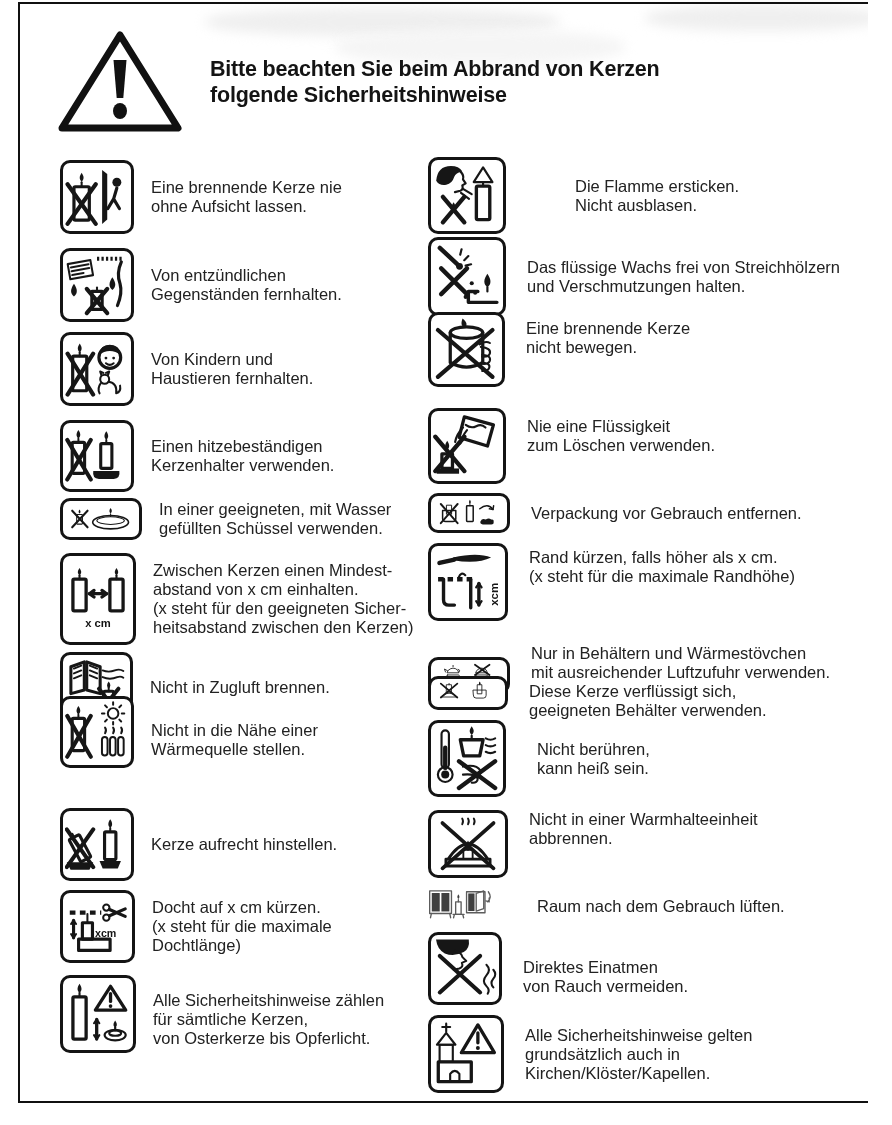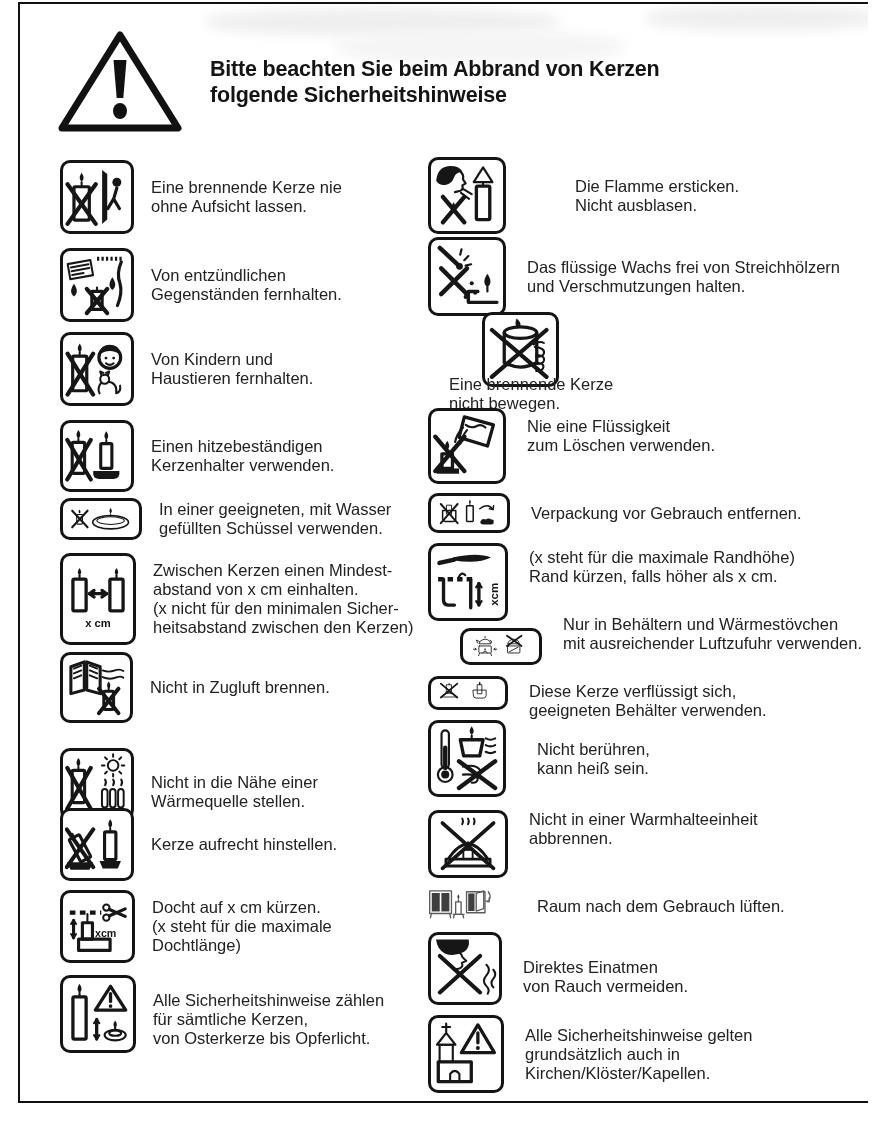--- a/index.html
+++ b/index.html
@@ -164,21 +164,21 @@
             <path d="M22 3c3.4 5 3.4 8 0 11c-3.4 -3 -3.4 -6 0 -11z" class="f"></path>
             <path d="M78 3c3.4 5 3.4 8 0 11c-3.4 -3 -3.4 -6 0 -11z" class="f"></path>
             <line x1="37" y1="42" x2="63" y2="42" class="s"></line>
             <path d="M37 42 l7 -5 M37 42 l7 5 M63 42 l-7 -5 M63 42 l-7 5" class="s" stroke-width="4.5"></path>
             <text x="50" y="93" text-anchor="middle" class="t">x cm</text>
           </svg>
         </div>
         <div class="txt">
           <div class="ln">Zwischen Kerzen einen Mindest-</div>
           <div class="ln">abstand von x cm einhalten.</div>
-          <div class="ln">(x nicht für den minimalen Sicher-</div>
+          <div class="ln">(x steht für den geeigneten Sicher-</div>
           <div class="ln">heitsabstand zwischen den Kerzen)</div>
         </div>
       </div>
       <div class="row" style="top: 652px;">
         <div class="ic" style="width: 73px; height: 71px;">
           <svg viewBox="0 0 100 100">
             <path d="M8 16 L30 8 L30 54 L8 60 Z" class="s"></path>
             <path d="M13 19 L25 14 M13 27 L25 22 M13 35 L25 30" class="s3" stroke-width="2.4"></path>
             <path d="M34 8 L56 16 L56 60 L34 54 Z" class="s"></path>
             <path d="M39 14 L51 19 M39 22 L51 27 M39 30 L51 35" class="s3" stroke-width="2.4"></path>
@@ -187,21 +187,21 @@
             <line x1="70" y1="56" x2="70" y2="50" class="s3"></line>
             <path d="M70 40c3.6 5 3.6 8 0 12c-3.6 -4 -3.6 -7 0 -12z" class="f"></path>
             <line x1="54" y1="52" x2="86" y2="92" class="x"></line>
             <line x1="86" y1="52" x2="54" y2="92" class="x"></line>
           </svg>
         </div>
         <div class="txt">
           <div class="ln">Nicht in Zugluft brennen.</div>
         </div>
       </div>
-      <div class="row" style="top: 748px;">
+      <div class="row" style="top: 696px;">
         <div class="ic" style="width: 74px; height: 72px;">
           <svg viewBox="0 0 100 100">
             <rect x="10" y="28" width="20" height="52" rx="2" class="s"></rect>
             <line x1="20" y1="28" x2="20" y2="22" class="s3"></line>
             <path d="M20 8c4 6 4 10 0 14c-4 -4 -4 -8 0 -14z" class="f"></path>
             <line x1="2" y1="24" x2="40" y2="90" class="x"></line>
             <line x1="40" y1="24" x2="2" y2="90" class="x"></line>
             <circle cx="76" cy="20" r="8.5" class="s3"></circle>
             <path d="M76 6 v-4 M76 34 v4 M62 20 h-4 M90 20 h4 M66 10 l-3 -3 M86 10 l3 -3 M66 30 l-3 3 M86 30 l3 3" class="s3" stroke-width="2.6"></path>
             <rect x="58" y="58" width="9" height="30" rx="4.5" class="s3"></rect>
@@ -314,21 +314,21 @@
             <path d="M52 88 h42 M52 88 V72 h14" class="s"></path>
             <path d="M80 46c6 9 6 15 0 20c-6 -5 -6 -11 0 -20z" class="f"></path>
             <line x1="80" y1="66" x2="80" y2="72" class="s3"></line>
           </svg>
         </div>
         <div class="txt">
           <div class="ln">Das flüssige Wachs frei von Streichhölzern</div>
           <div class="ln">und Verschmutzungen halten.</div>
         </div>
       </div>
-      <div class="row" style="top: 312px; flex-direction: column;">
+      <div class="row" style="top: 312px;">
         <div class="ic" style="width: 77px; height: 75px;">
           <svg viewBox="0 0 100 100">
             <ellipse cx="50" cy="24" rx="25" ry="9" class="s"></ellipse>
             <path d="M25 24 V70 M75 24 V70 M25 70 q25 14 50 0" class="s"></path>
             <path d="M46 2c5 7 5 11 0 15c-5 -4 -5 -8 0 -15z" class="f" transform="rotate(-15 46 10)"></path>
             <path d="M70 42 q10 -6 16 -2 M72 46 q16 2 14 10 q-2 6 -12 5 M74 58 q14 1 12 9 q-2 6 -12 5 M74 70 q13 1 11 8 q-2 6 -11 5" class="s3"></path>
             <line x1="6" y1="20" x2="90" y2="92" class="x" stroke-width="7.5"></line>
             <line x1="90" y1="20" x2="6" y2="92" class="x" stroke-width="7.5"></line>
           </svg>
         </div>
@@ -383,25 +383,25 @@
             <line x1="6" y1="46" x2="58" y2="46" class="xd" stroke-dasharray="8 6"></line>
             <path d="M14 46 V76 q0 8 8 8 h8" class="s" stroke-width="6"></path>
             <path d="M54 46 V88" class="s" stroke-width="6"></path>
             <path d="M36 44 q4 -10 10 -4" class="s3"></path>
             <line x1="66" y1="52" x2="66" y2="84" class="s" stroke-width="4.5"></line>
             <path d="M66 52 l-4 6 M66 52 l4 6 M66 84 l-4 -6 M66 84 l4 -6" class="s3"></path>
             <text transform="rotate(-90 88 68)" x="88" y="74" text-anchor="middle" class="t" font-size="16">xcm</text>
           </svg>
         </div>
         <div class="txt" style="transform: translateY(-15px);">
+          <div class="ln">Rand kürzen, falls höher als x cm.</div>
           <div class="ln">(x steht für die maximale Randhöhe)</div>
-          <div class="ln">Rand kürzen, falls höher als x cm.</div>
-        </div>
-      </div>
-      <div class="row" style="top: 627px; margin-left: 32px;">
+        </div>
+      </div>
+      <div class="row" style="top: 656px;">
         <div class="ic" style="width: 82px; height: 37px;">
           <svg viewBox="0 0 220 100">
             <path d="M34 30 q17 -15 34 0 l4 10 h-42 z" class="s3"></path>
             <path d="M30 32 l-11 -6 l4 11" class="s3"></path>
             <circle cx="51" cy="15" r="3" class="f"></circle>
             <path d="M70 27 q10 2 4 10" class="s3"></path>
             <rect x="28" y="48" width="46" height="26" rx="3" class="s3"></rect>
             <path d="M42 74 q9 -15 18 0" class="s3"></path>
             <path d="M51 56c3.2 4.5 3.2 7 0 10c-3.2 -3 -3.2 -5.5 0 -10z" class="f"></path>
             <path d="M30 76 l-3 8 M72 76 l3 8" class="s3"></path>

